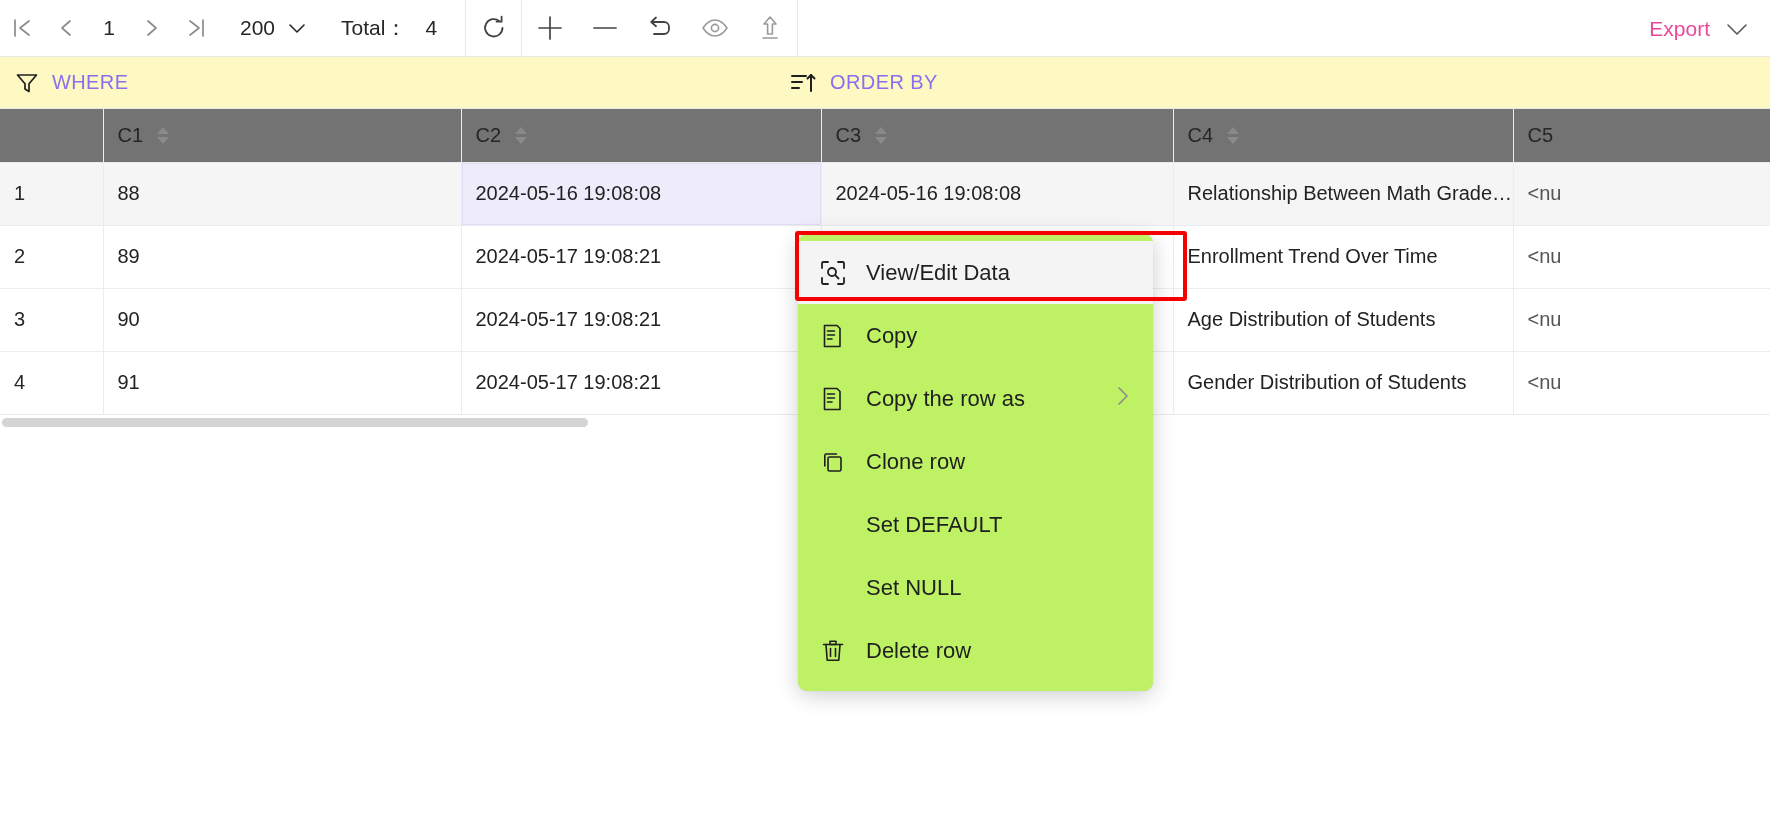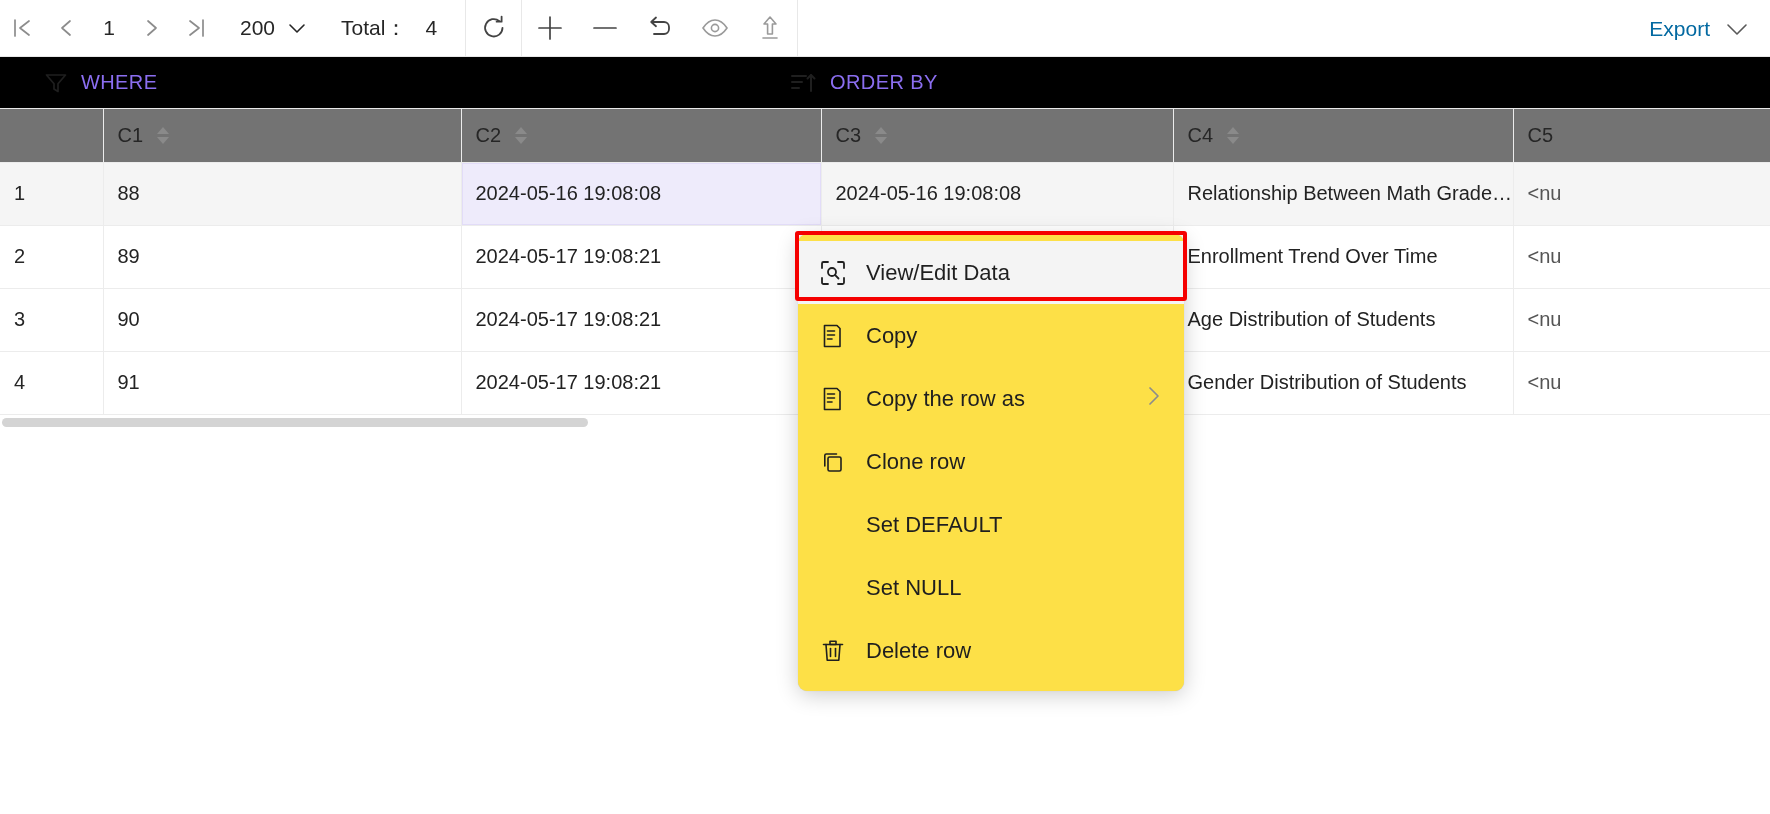--- a/index.html
+++ b/index.html
@@ -55,31 +55,30 @@
     font-size: 21px; color:#262626; height:57px;
   }
   .icon-btn {
     width: 55px; height: 57px;
     display:flex; align-items:center; justify-content:center;
     color:#434343; cursor:pointer;
   }
   .export {
     position:absolute; right: 20px; top:0;
     height:57px; display:flex; align-items:center; gap: 14px;
-    font-size: 21px; color:#0369a1; cursor:pointer;
+    font-size: 21px; color:#ec4899; cursor:pointer;
   }
 
   
   .filterbar {
     height: 52px;
     display:flex; align-items:center;
     border-bottom: 1px solid #e8e8e8;
-    background:#000000;
+    background:#fef9c3;
     position: relative;
-    padding-left: 29px;
   }
   .filter-chip {
     display:flex; align-items:center; gap: 12px;
     cursor:pointer;
   }
   .filter-where { margin-left: 14px; }
   .filter-order { position:absolute; left: 790px; }
   .chip-label {
     font-size: 20px; color:#8b6ef0; letter-spacing: .4px;
   }
@@ -151,22 +150,22 @@
     width: 586px; margin-left: 2px;
     background: #d4d4d4;
     border-radius: 5px;
     cursor: pointer;
   }
 
   
   .ctxmenu {
     position: absolute;
     left: 798px; top: 234px;
-    width: 386px;
-    background: #fde047;
+    width: 355px;
+    background: #bef264;
     border-radius: 9px;
     box-shadow: 0 4px 22px rgba(0,0,0,.20), 0 0 1px rgba(0,0,0,.18);
     padding: 7px 0 9px 0;
     z-index: 30;
   }
   .ctxitem {
     height: 63px;
     display:flex; align-items:center;
     padding: 0 22px;
     font-size: 22px;

